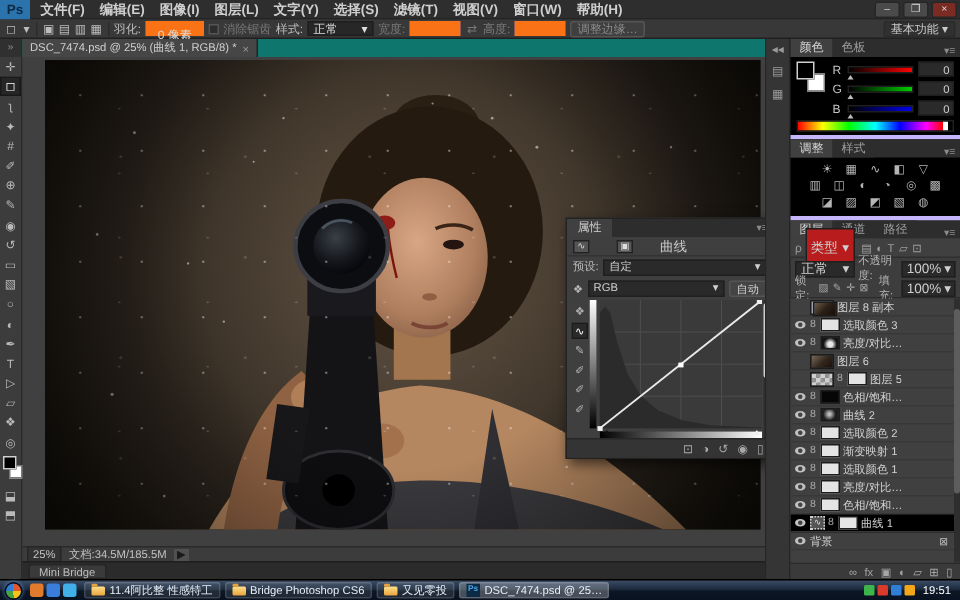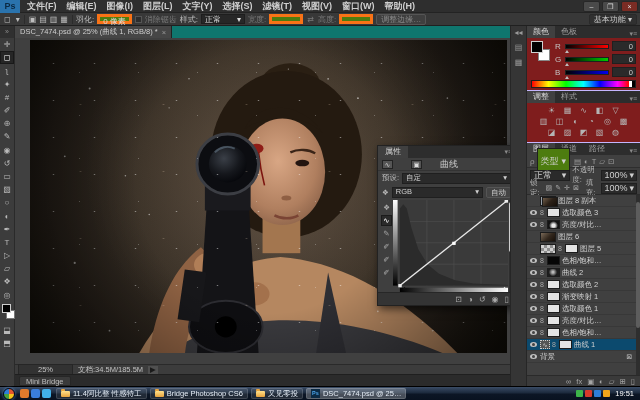--- a/index.html
+++ b/index.html
@@ -13,21 +13,21 @@
   .menu-item { padding:0 5px; font-size:9px; color:#cfcfcf; line-height:13px; cursor:default; }
   .win-controls { margin-left:auto; display:flex; }
   .win-btn { width:17px; height:11px; margin-right:2px; background:#4a4a4a; border:1px solid #272727; color:#ddd; font-size:7px; line-height:9px; text-align:center; border-radius:2px; }
   .win-btn.close { background:#7a2c24; }
 
   
   .optionsbar { height:13px; background:#383838; border-bottom:1px solid #202020; display:flex; align-items:center; gap:3px; padding:0 3px; flex:0 0 13px; font-size:8px; }
   .opt-icon { color:#bdbdbd; font-size:8px; padding:0 1px; }
   .opt-group { display:flex; gap:1px; border-left:1px solid #2b2b2b; border-right:1px solid #2b2b2b; padding:0 3px; }
   .opt-label { color:#bdbdbd; }
-  .opt-field { background:#4d7c0f; border:3px solid #f97316; color:#ddd; padding:0 3px; min-width:34px; height:10px; line-height:9px; }
+  .opt-field { background:#1d4ed8; border:5px solid #f97316; color:#ddd; padding:0 3px; min-width:34px; height:10px; line-height:9px; }
   .opt-dropdown { background:#272727; border:1px solid #1e1e1e; color:#ddd; padding:0 3px; min-width:44px; height:10px; line-height:9px; display:flex; justify-content:space-between; align-items:center; }
   .opt-check { width:7px; height:7px; background:#2d2d2d; border:1px solid #555; display:inline-block; }
   .dim { color:#787878; }
   .opt-btn { border:1px solid #555; border-radius:2px; padding:0 4px; height:11px; line-height:10px; color:#8a8a8a; background:#3f3f3f; }
   .workspace-btn { margin-left:auto; border:1px solid #2a2a2a; background:#303030; color:#c9c9c9; padding:0 4px; height:11px; line-height:10px; border-radius:2px; }
 
   
   .main-row { flex:1; display:flex; min-height:0; }
 
   
@@ -56,37 +56,37 @@
       radial-gradient(rgba(255,255,255,.5) .5px, transparent 1px),
       radial-gradient(rgba(255,230,200,.4) .7px, transparent 1.2px);
     background-size:41px 37px, 59px 43px, 83px 67px;
     background-position:3px 5px, 20px 11px, 9px 31px;
   }
   .photo svg { position:absolute; inset:0; width:100%; height:100%; }
   .vignette { position:absolute; inset:0; background:radial-gradient(circle at 50% 45%, transparent 45%, rgba(0,0,0,.55) 95%); }
 
   
   .statusbar { height:10px; background:#3c3c3c; border-top:1px solid #2a2a2a; display:flex; align-items:center; gap:5px; padding:0 3px; font-size:7.5px; flex:0 0 10px; }
-  .status-zoom { background:#323232; border:1px solid #262626; padding:0 19px; color:#c2c2c2; }
+  .status-zoom { background:#323232; border:1px solid #262626; padding:0 3px; color:#c2c2c2; }
   .status-doc { color:#c2c2c2; }
   .status-arrow { color:#1a1a1a; background:#505050; padding:0 2px; line-height:8px; }
   .minibridge { height:12px; background:#2b2b2b; border-top:1px solid #1f1f1f; display:flex; align-items:center; gap:1px; padding-left:4px; flex:0 0 12px; }
   .mb-tab { background:#3a3a3a; border:1px solid #262626; padding:0 6px; height:10px; line-height:9px; font-size:7.5px; color:#bdbdbd; border-radius:2px 2px 0 0; }
   .mb-tab.dim2 { background:#bef264; color:#7b7b7b;margin-top:24px; }
 
   
   .dock { width:130px; display:flex; background:#3d3d3d; border-left:1px solid #262626; }
   .dock-strip { width:16px; background:#353535; border-right:1px solid #262626; display:flex; flex-direction:column; align-items:center; padding-top:2px; gap:6px; }
   .strip-icon { color:#9a9a9a; font-size:8px; }
   .dock-panels { flex:1; display:flex; flex-direction:column; min-width:0; }
   .panel-tabs { height:12px; background:#2d2d2d; display:flex; align-items:flex-end; }
   .ptab { padding:0 6px; height:12px; line-height:12px; font-size:8px; color:#9e9e9e; background:#2d2d2d; }
   .ptab.active { background:#404040; color:#d6d6d6; }
   .pmenu { margin-left:auto; color:#8b8b8b; font-size:7px; padding-right:3px; }
-  .panel-body { background:#7f1d1d; border-bottom:1px solid #c4b5fd; }
+  .panel-body { background:#000000; border-bottom:3px solid #c4b5fd; }
 
   
   .colorbody { padding:3px 4px 2px; }
   .color-flex { display:flex; gap:4px; }
   .cswatches { position:relative; width:20px; height:24px; }
   .cs-fg { position:absolute; left:0; top:0; width:12px; height:12px; background:#000; border:1px solid #d0d0d0; z-index:2; }
   .cs-bg { position:absolute; left:7px; top:8px; width:12px; height:12px; background:#fff; border:1px solid #888; }
   .sliders { flex:1; display:flex; flex-direction:column; gap:3px; }
   .srow { display:flex; align-items:center; gap:3px; }
   .srow .lbl { width:7px; color:#c4c4c4; font-size:8px; }
@@ -102,31 +102,31 @@
   
   .adjbody { padding:2px 4px 3px; }
   .adj-title { color:#bdbdbd; font-size:7.5px; margin:1px 0 2px; }
   .adj-row { display:flex; justify-content:center; gap:5px; margin:1px 0; }
   .adj-icon { width:11px; height:10px; color:#b5b5b5; font-size:8px; text-align:center; line-height:10px; }
 
   
   .layers-wrap { flex:1; display:flex; flex-direction:column; min-height:0; }
   .lfilter { display:flex; align-items:center; gap:2px; padding:1px 3px; height:13px; background:#404040; border-bottom:1px solid #2e2e2e; }
   .lfilter .search { color:#9a9a9a; font-size:8px; }
-  .kind-dd { background:#4d7c0f; border:1px solid #1f1f1f; color:#cfcfcf; padding:12px 3px; height:10px; line-height:9px; display:flex; gap:3px; align-items:center; }
+  .kind-dd { background:#b91c1c; border:1px solid #1f1f1f; color:#cfcfcf; padding:12px 3px; height:10px; line-height:9px; display:flex; gap:3px; align-items:center; }
   .f-ico { color:#9f9f9f; font-size:7.5px; }
   .lblend { display:flex; align-items:center; gap:2px; padding:1px 3px; height:14px; }
   .blend-dd { background:#2a2a2a; border:1px solid #1f1f1f; color:#cfcfcf; padding:0 3px; height:11px; line-height:10px; width:46px; display:flex; justify-content:space-between; align-items:center; }
   .tiny-lbl { color:#b5b5b5; font-size:7.5px; }
   .pct { background:#2a2a2a; border:1px solid #1f1f1f; color:#cfcfcf; padding:0 2px; height:11px; line-height:10px; display:flex; align-items:center; gap:2px; }
   .llock { display:flex; align-items:center; gap:3px; padding:1px 3px; height:13px; border-bottom:1px solid #2c2c2c; }
   .lock-ico { color:#a8a8a8; font-size:7px; }
   .layer-list { flex:1; overflow:hidden; position:relative; background:#404040; }
   .lrow { display:flex; align-items:center; height:12px; border-bottom:1px solid #383838; padding-left:1px; gap:2px; }
-  .lrow.sel { background:#0c4a6e; }
+  .lrow.sel { background:#000000; }
   .eyebox { width:10px; display:flex; justify-content:center; }
   .eye { width:7px; height:5px; border-radius:50%; background:#c2c2c2; position:relative; }
   .eye::after { content:""; position:absolute; left:2px; top:1px; width:3px; height:3px; border-radius:50%; background:#444; }
   .linknum { color:#a8a8a8; font-size:7px; width:5px; }
   .mask { width:13px; height:9px; border:1px solid #1c1c1c; }
   .mask.white { background:#e4e4e4; }
   .mask.black { background:#060606; }
   .mask.figure { background:radial-gradient(circle at 50% 65%, #e8e8e8 22%, #141414 62%); }
   .mask.darkfig { background:radial-gradient(circle at 45% 45%, #b9b9b9 12%, #1d1d1d 58%); }
   .thumb { width:16px; height:10px; border:1px solid #1c1c1c; }

